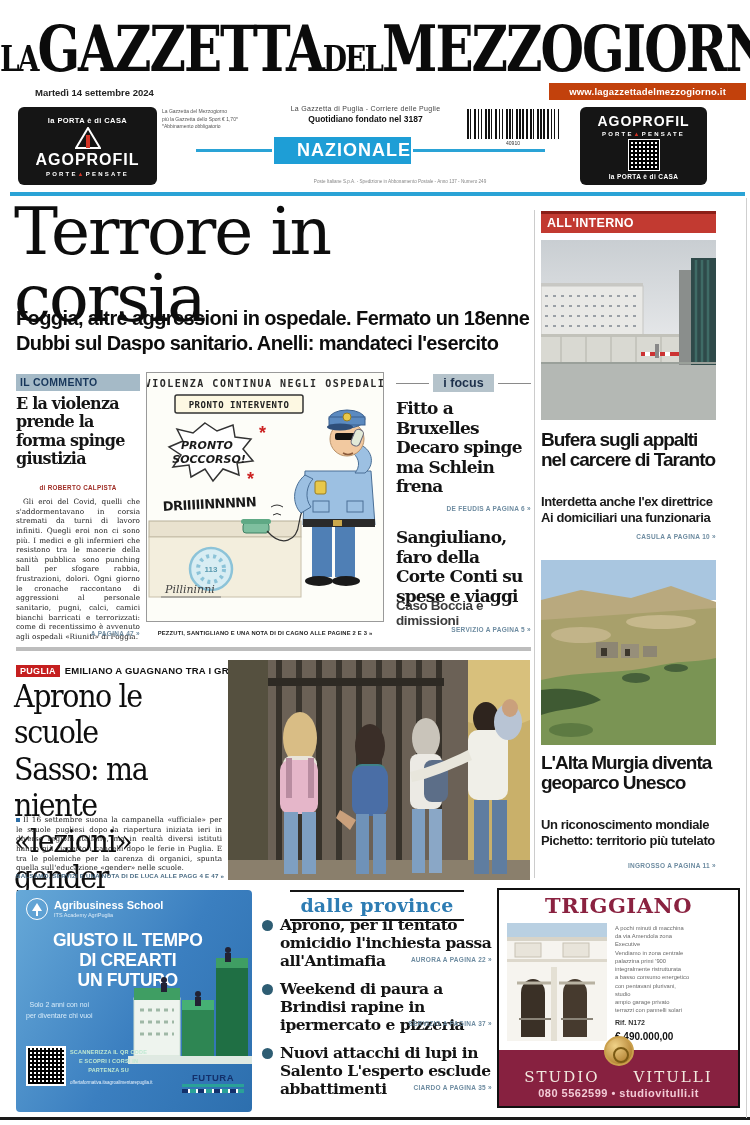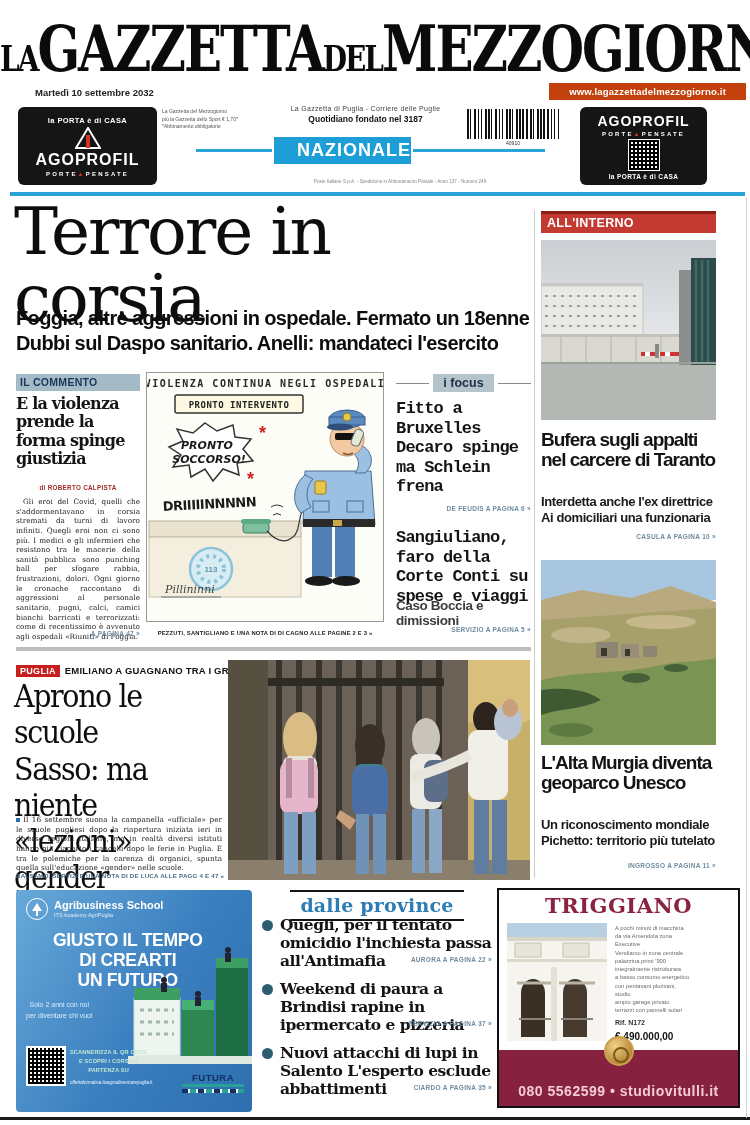--- a/index.html
+++ b/index.html
@@ -67,21 +67,21 @@
   #commento-cap{left:16px;top:630px;width:124px;}
 
   
   #cartoon{left:146px;top:372px;width:238px;height:250px;border:1px solid #9a9a9a;background:#fdfdf8;box-sizing:border-box;}
   #cartoon-cap{left:146px;top:630px;width:238px;text-align:center;font-size:5.8px;font-weight:800;color:#222;letter-spacing:.2px;}
 
   
   #focus-label-row{left:396px;top:374px;width:135px;display:flex;align-items:center;gap:4px;}
   #focus-label-row .hline{flex:1;height:1px;background:#8a8a8a;}
   #focus-label{background:#b5c3cb;color:#1c2f4a;font-size:12.5px;font-weight:800;padding:2px 10px;}
-  .focustitle{left:396px;width:135px;font-size:17px;font-weight:700;letter-spacing:-.8px;line-height:1.15;color:#141414;font-family:Liberation Mono, monospace;}
+  .focustitle{left:396px;width:135px;font-size:17px;font-weight:700;letter-spacing:-.8px;line-height:1.15;color:#141414;}
   .focusdeck{left:396px;width:135px;font-size:13.5px;font-weight:bold;letter-spacing:-.4px;color:#3c3c3c;}
   #grayrule{left:16px;top:647px;width:515px;height:4px;background:#bdbdbd;}
 
   
   #kicker{left:16px;top:660px;white-space:nowrap;}
   #kicker .red-box{background:#c51f1f;color:#fff;font-size:9px;font-weight:800;padding:1px 4px;letter-spacing:.3px;}
   #kicker .ktext{font-size:9.5px;font-weight:800;color:#101010;margin-left:5px;letter-spacing:.2px;}
   #school-title{left:14px;top:678px;width:232px;font-size:31px;font-weight:400;letter-spacing:-1.5px;
                 line-height:1.17;color:#0e0e0e;transform:scaleX(.92);transform-origin:left top;}
   #school-body{left:16px;top:815px;width:206px;font-family:"DejaVu Serif",serif;font-size:7.3px;
@@ -127,34 +127,34 @@
   #trig .txt{position:absolute;left:116px;top:34px;width:118px;font-size:5.8px;color:#6a6a6a;line-height:1.42;}
   #trig .ref{font-size:7px;font-weight:800;color:#333;margin-top:4px;}
   #trig .price{font-size:10px;font-weight:800;color:#111;margin-top:2px;}
   #trig .band{position:absolute;left:0;bottom:0;width:100%;height:56px;background:#872140;}
   #trig .lion{position:absolute;left:50%;top:-14px;transform:translateX(-50%);width:30px;height:30px;border-radius:50%;
               background:radial-gradient(circle at 35% 30%,#f0d288,#b8893a 70%,#8a6516);border:2px solid #caa04c;box-sizing:border-box;}
   #trig .lion::after{content:"";position:absolute;left:7px;top:9px;width:12px;height:12px;border:2px solid #7a5a14;border-radius:50%;}
   #trig .agency{position:absolute;left:0;top:18px;width:100%;text-align:center;font-family:"DejaVu Serif",serif;
                 font-size:15px;color:#f2e9df;letter-spacing:2px;}
   #trig .agency .gap{display:inline-block;width:34px;}
-  #trig .contact{position:absolute;left:0;bottom:7px;width:100%;text-align:center;font-size:14px;font-weight:800;color:#f3cbd6;letter-spacing:.5px;}
+  #trig .contact{position:absolute;left:0;bottom:7px;width:100%;text-align:center;font-size:11px;font-weight:800;color:#f3cbd6;letter-spacing:.5px;}
 
   #bottomrule{left:0;top:1117px;width:750px;height:3px;background:#1a1a1a;}
   #rightedge{left:746px;top:198px;width:1px;height:920px;background:#cfcfcf;}
 </style>
 </head>
 <body>
 
 <div id="page">
 
   <div id="masthead" class="abs">
     <span class="mh-small">LA</span><span class="mh-big">GAZZETTA</span><span class="mh-small">DEL</span><span class="mh-big">MEZZOGIORNO</span>
   </div>
-  <div id="dateline" class="abs">Martedì 10 settembre 2032</div>
+  <div id="dateline" class="abs">Martedì 14 settembre 2024</div>
   <div id="siteband" class="abs">www.lagazzettadelmezzogiorno.it</div>
 
   <div id="ad-ago-left" class="abs blackad">
     <div class="ago-tag">la PORTA è di CASA</div>
     <svg width="26" height="22" viewBox="0 0 26 22">
       <polygon points="13,1 25,21 1,21" fill="none" stroke="#fff" stroke-width="2"></polygon>
       <rect x="11" y="8" width="4" height="13" fill="#d33426"></rect>
     </svg>
     <div class="ago-brand">AGOPROFIL</div>
     <div class="ago-sub"><span>PORTE</span><span class="tri">▲</span><span>PENSATE</span></div>
@@ -388,21 +388,21 @@
         <path d="M240 90 C220 100 200 108 182 112 L184 122 C204 118 226 108 244 100 Z" fill="#e8e6dc"></path>
       </g>
       <path d="M112 150 L128 160 L122 170 L108 158 Z" fill="#caa07c"></path>
     </svg>
   </div>
 
   <div id="prov-head-wrap" class="abs">
     <span id="prov-head">dalle province</span>
   </div>
   <span class="abs dot" style="top:920px;"></span>
-  <div class="abs prov-item" style="top:916px;">Quegli, per il tentato omicidio l'inchiesta passa all'Antimafia</div>
+  <div class="abs prov-item" style="top:916px;">Aprono, per il tentato omicidio l'inchiesta passa all'Antimafia</div>
   <div class="abs cap prov-cap" style="top:956px;">AURORA A PAGINA 22 »</div>
   <span class="abs dot" style="top:984px;"></span>
   <div class="abs prov-item" style="top:980px;">Weekend di paura a Brindisi rapine in ipermercato e pizzeria</div>
   <div class="abs cap prov-cap" style="top:1020px;">SERVIZIO A PAGINA 37 »</div>
   <span class="abs dot" style="top:1048px;"></span>
   <div class="abs prov-item" style="top:1044px;">Nuovi attacchi di lupi in Salento L'esperto esclude abbattimenti</div>
   <div class="abs cap prov-cap" style="top:1084px;">CIARDO A PAGINA 35 »</div>
 
   <div id="agri" class="abs">
     <div class="logo-circle">
@@ -481,19 +481,20 @@
       <div>a basso consumo energetico</div>
         <div>con pentavani plurivani,</div>
         <div>studio</div>
       <div>ampio garage privato</div>
         <div>terrazzi con pannelli solari</div>
       <div class="ref">Rif. N172</div>
       <div class="price">€ 490.000,00</div>
     </div>
     <div class="band">
       <div class="lion"></div>
+      <div class="agency"><span>STUDIO</span><span class="gap"></span><span>VITULLI</span></div>
       <div class="contact">080 5562599 • studiovitulli.it</div>
     </div>
   </div>
 
   <div id="bottomrule" class="abs"></div>
   <div id="rightedge" class="abs"></div>
 </div>
 
 </body></html>

